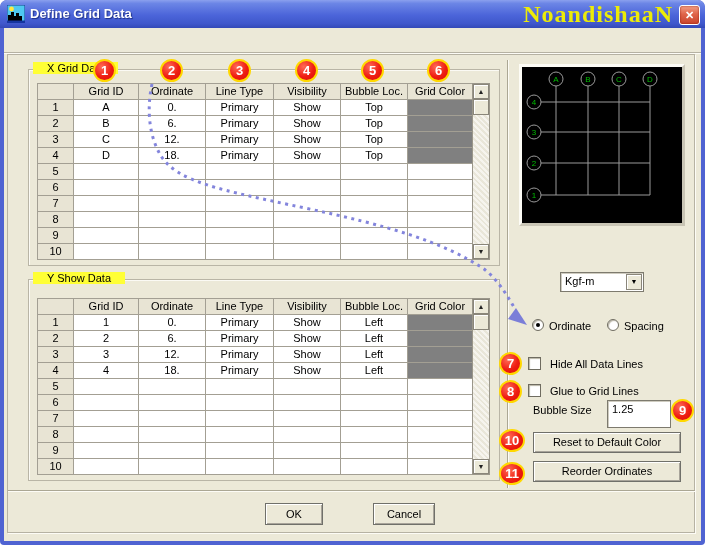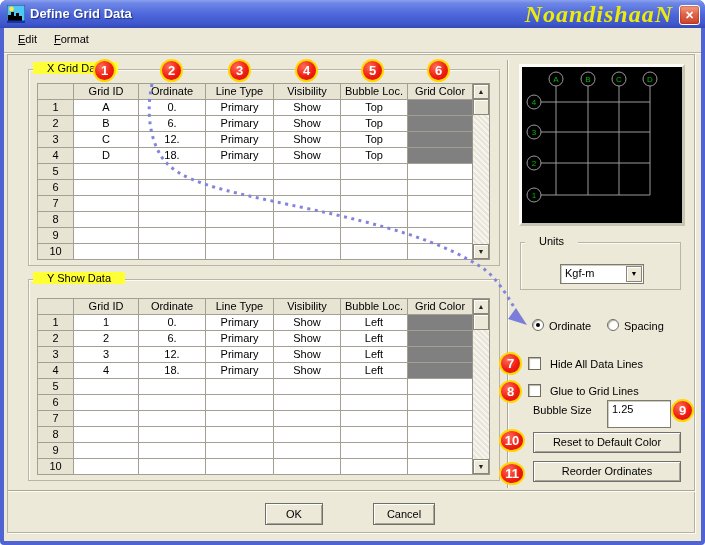--- a/index.html
+++ b/index.html
@@ -15,21 +15,21 @@
     background:linear-gradient(180deg,#8ba0ee 0%,#6c86e6 12%,#4b64d9 55%,#3f57cb 85%,#3349b8 100%);
     border-radius:7px 7px 0 0;
   }
   .title-icon { position:absolute; left:7px; top:5px; width:18px; height:18px; }
   .title-text {
     position:absolute; left:30px; top:6px; color:#fff; font-weight:bold; font-size:13px;
     text-shadow:1px 1px 1px #1c2f86;
   }
   .watermark {
     position:absolute; right:32px; top:1px; color:#ecec08; font-family:"Liberation Serif", serif;
-    font-style:italic; font-weight:bold; font-size:24px; letter-spacing:1px;
+    font-weight:bold; font-size:24px; letter-spacing:1px;
   }
   .close-btn {
     position:absolute; right:5px; top:5px; width:21px; height:20px; border-radius:3px;
     background:linear-gradient(180deg,#f2a085 0%,#e0644a 45%,#c8442c 100%);
     border:1px solid #fff; color:#fff; font-size:11px; font-weight:bold;
     text-align:center; line-height:18px; box-shadow:inset 0 0 2px #8c1500;
   }
   .client {
     position:absolute; left:4px; top:28px; width:697px; height:513px;
     background:#ece9d8;
@@ -62,21 +62,21 @@
   .sb-thumb { height:16px; background:#ece9d8; border:1px solid #8a867a; box-shadow:inset 1px 1px 0 #fff; }
   .sb-track { flex:1; background:repeating-linear-gradient(45deg,#f6f4ee 0 2px,#e9e6d9 2px 4px); }
 
   .vgroove { position:absolute; width:2px; border-left:1px solid #aba794; border-right:1px solid #fdfcf6; }
   .hgroove { position:absolute; height:2px; border-top:1px solid #aba794; border-bottom:1px solid #fdfcf6; }
 
   .preview-frame { position:absolute; left:515px; top:36px; width:166px; height:162px;
     background:#000; border:3px solid; border-color:#fdfcf6 #c9c5b5 #c9c5b5 #fdfcf6; }
 
   .combo { position:absolute; background:#fff; border:1px solid #7d7a6e;
-    box-shadow:inset 1px 1px 0 #cfccc0; }
+    box-shadow:inset 1px 1px 0 #cfccc0;margin-top:8px; }
   .combo-text { position:absolute; left:4px; top:2px; }
   .combo-btn { position:absolute; right:1px; top:1px; bottom:1px; width:16px;
     background:#ece9d8; border:1px solid #8a867a; box-shadow:inset 1px 1px 0 #fff;
     font-size:7px; text-align:center; line-height:14px; }
 
   .radio { position:absolute; width:12px; height:12px; border-radius:50%;
     background:#fff; border:1px solid #6f6c60; box-shadow:inset 1px 1px 1px #b9b5a6; }
   .radio.sel::after { content:""; position:absolute; left:3px; top:3px; width:4px; height:4px;
     border-radius:50%; background:#000; }
   .chk { position:absolute; width:13px; height:13px; background:#fff;
@@ -108,24 +108,20 @@
       <path d="M1 17 V10 h3 v-3 h3 v4 h2 V8 h3 v3 h3 v6 z" fill="#000"></path>
       <rect x="0" y="15.5" width="18" height="2.5" fill="#1535a0"></rect>
     </svg>
     <span class="title-text">Define Grid Data</span>
     <span class="watermark">NoandishaaN</span>
     <div class="close-btn">✕</div>
   </div>
 
   <div class="client">
 
-    <div class="menubar">
-      <span class="menu-item" style="left:8px"><u>E</u>dit</span>
-      <span class="menu-item" style="left:44px"><u>F</u>ormat</span>
-    </div>
     <div class="menu-sep"></div>
     <div class="inner-frame"></div>
 
     <div class="grp" style="left:24px;top:41px;width:472px;height:197px">
       <span class="grp-cap hl">X Grid Data</span>
     </div>
     <div class="tbl-wrap" style="left:33px;top:55px">
         <table class="grid-table">
           <colgroup>
             <col style="width:36px">
@@ -395,23 +391,20 @@
           <text x="12" y="38" fill="#00bb00" font-size="8" text-anchor="middle" font-family="Liberation Sans,sans-serif">4</text>
           <circle cx="12" cy="65" r="7" fill="none" stroke="#9a9a9a"></circle>
           <text x="12" y="68" fill="#00bb00" font-size="8" text-anchor="middle" font-family="Liberation Sans,sans-serif">3</text>
           <circle cx="12" cy="96" r="7" fill="none" stroke="#9a9a9a"></circle>
           <text x="12" y="99" fill="#00bb00" font-size="8" text-anchor="middle" font-family="Liberation Sans,sans-serif">2</text>
           <circle cx="12" cy="128" r="7" fill="none" stroke="#9a9a9a"></circle>
           <text x="12" y="131" fill="#00bb00" font-size="8" text-anchor="middle" font-family="Liberation Sans,sans-serif">1</text>
         </svg>
       </div>
 
-    <div class="grp" style="left:516px;top:214px;width:161px;height:48px">
-      <span class="grp-cap">Units</span>
-    </div>
     <div class="combo" style="left:556px;top:236px;width:84px;height:20px">
       <span class="combo-text">Kgf-m</span>
       <div class="combo-btn">▼</div>
     </div>
 
     <div class="radio sel" style="left:528px;top:291px"></div>
     <span class="lbl" style="left:545px;top:292px">Ordinate</span>
     <div class="radio" style="left:603px;top:291px"></div>
     <span class="lbl" style="left:620px;top:292px">Spacing</span>
 

